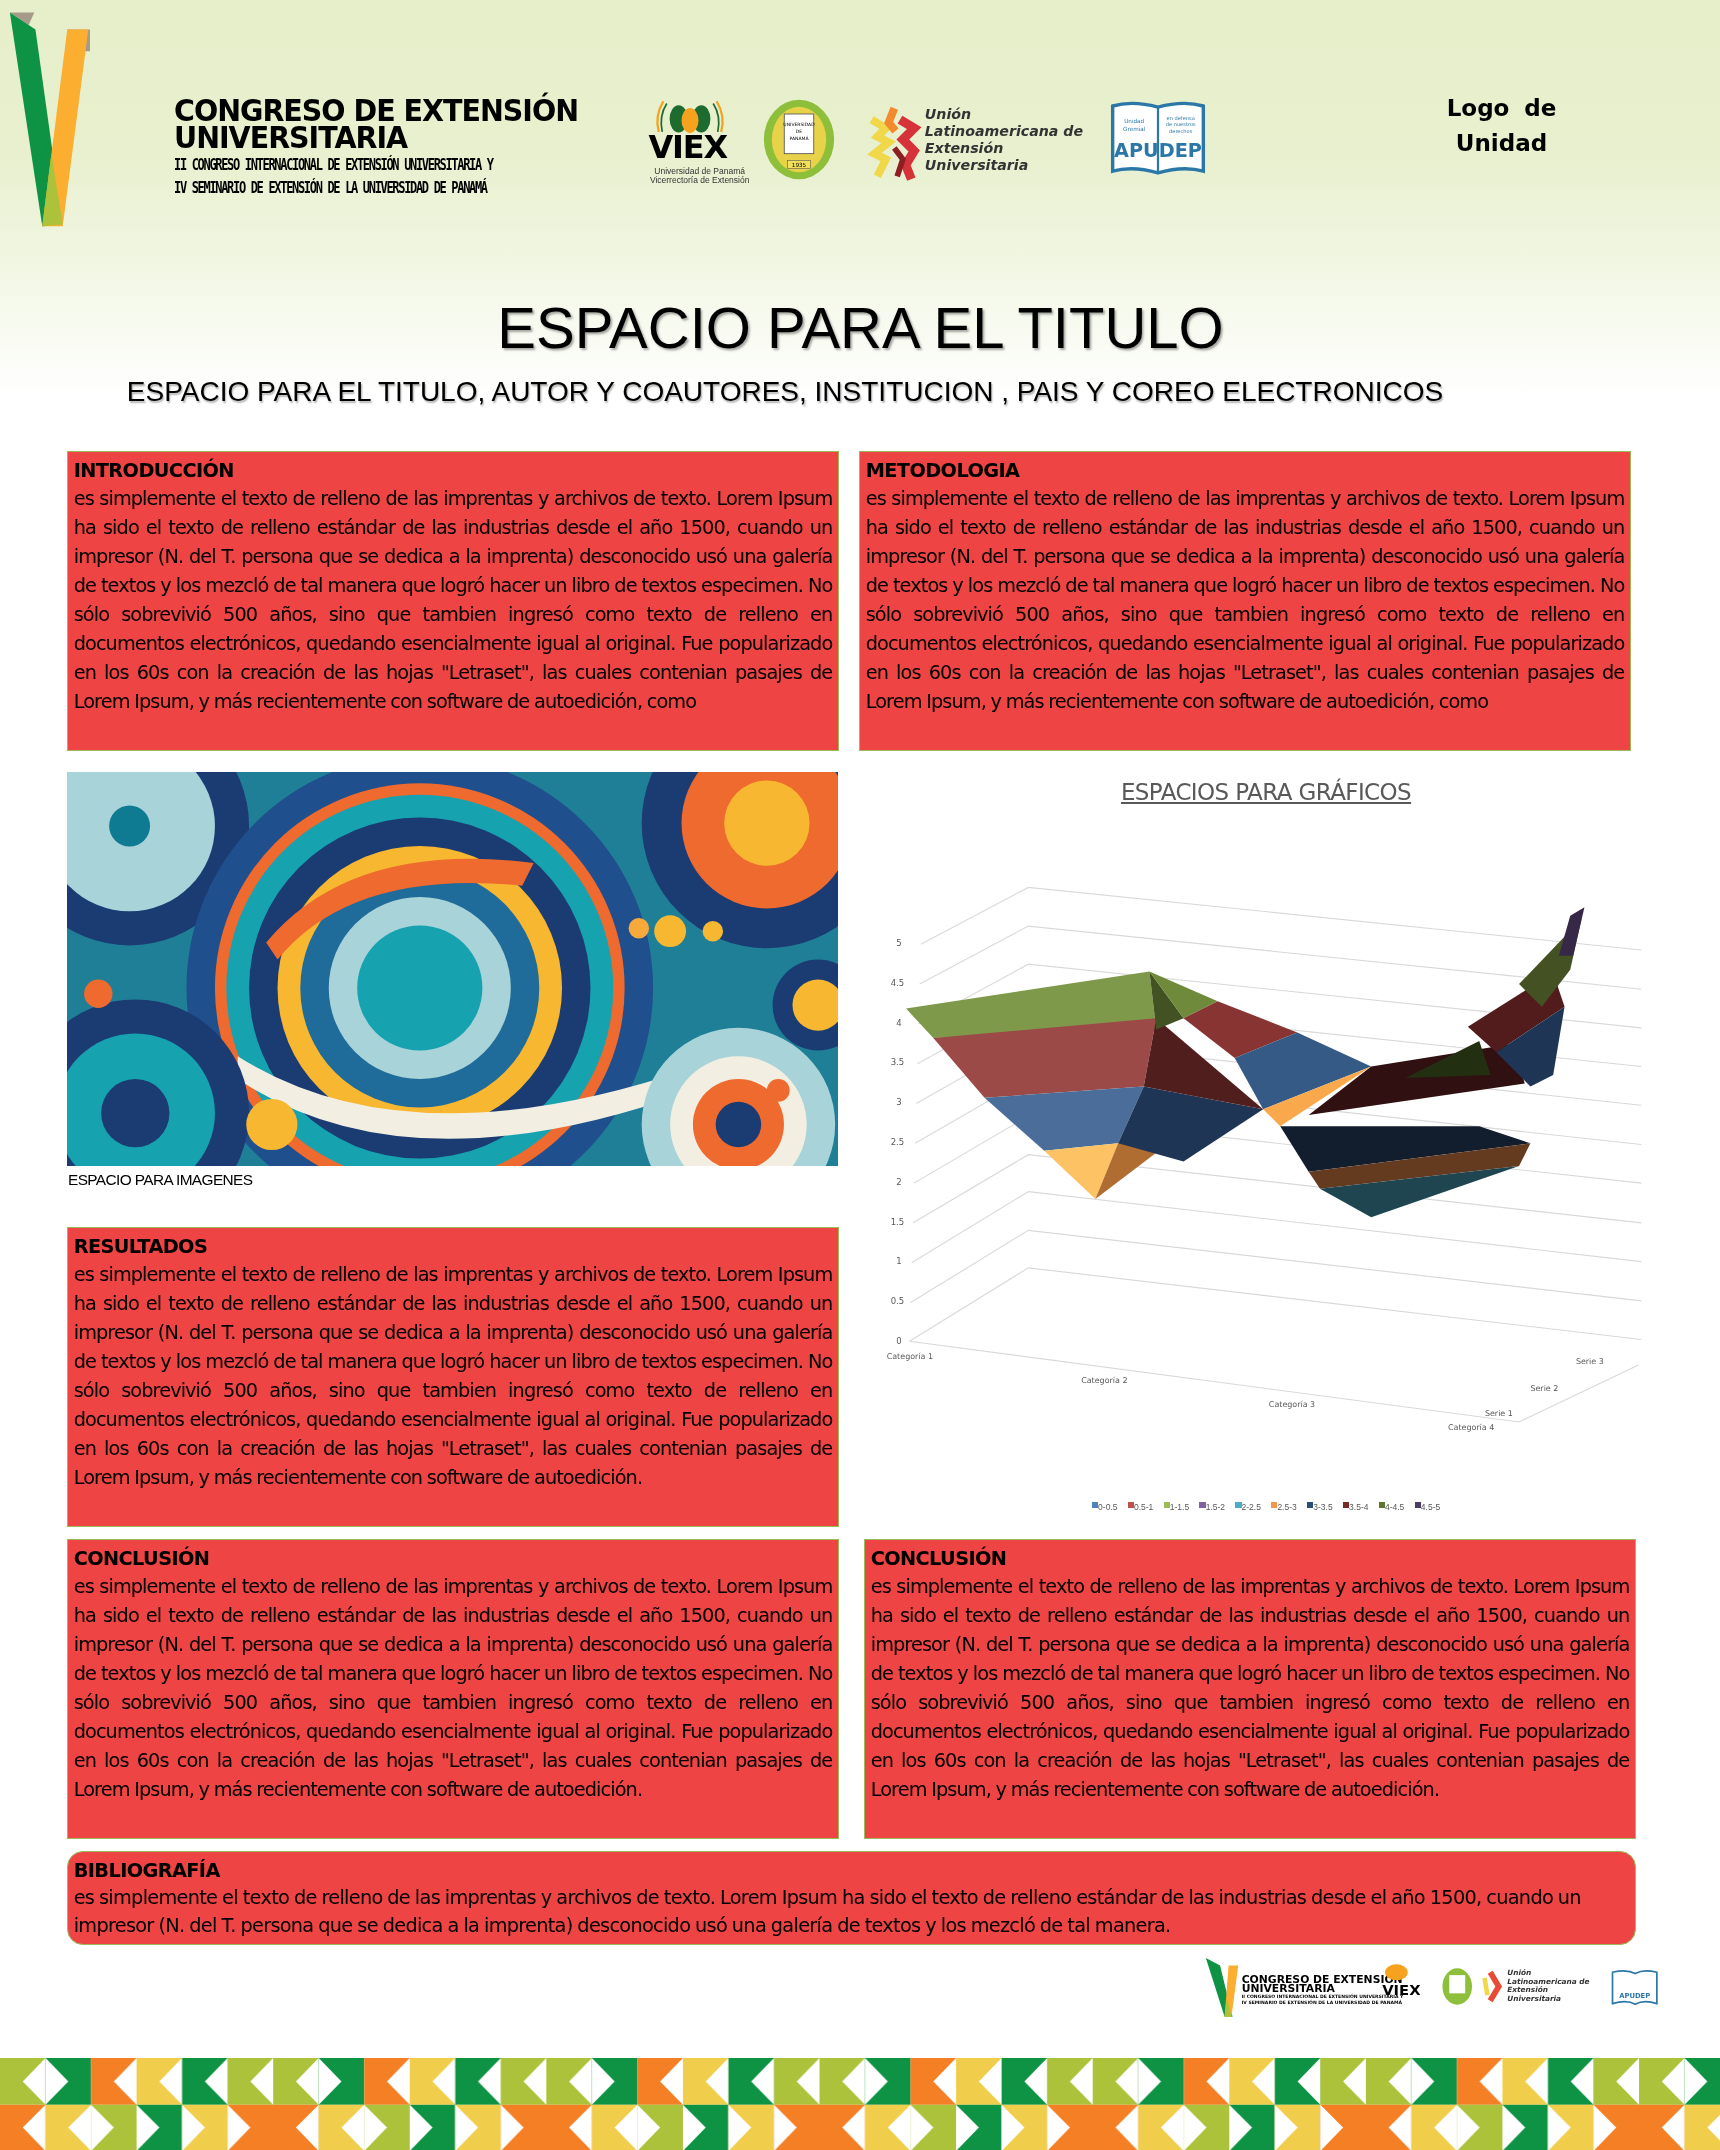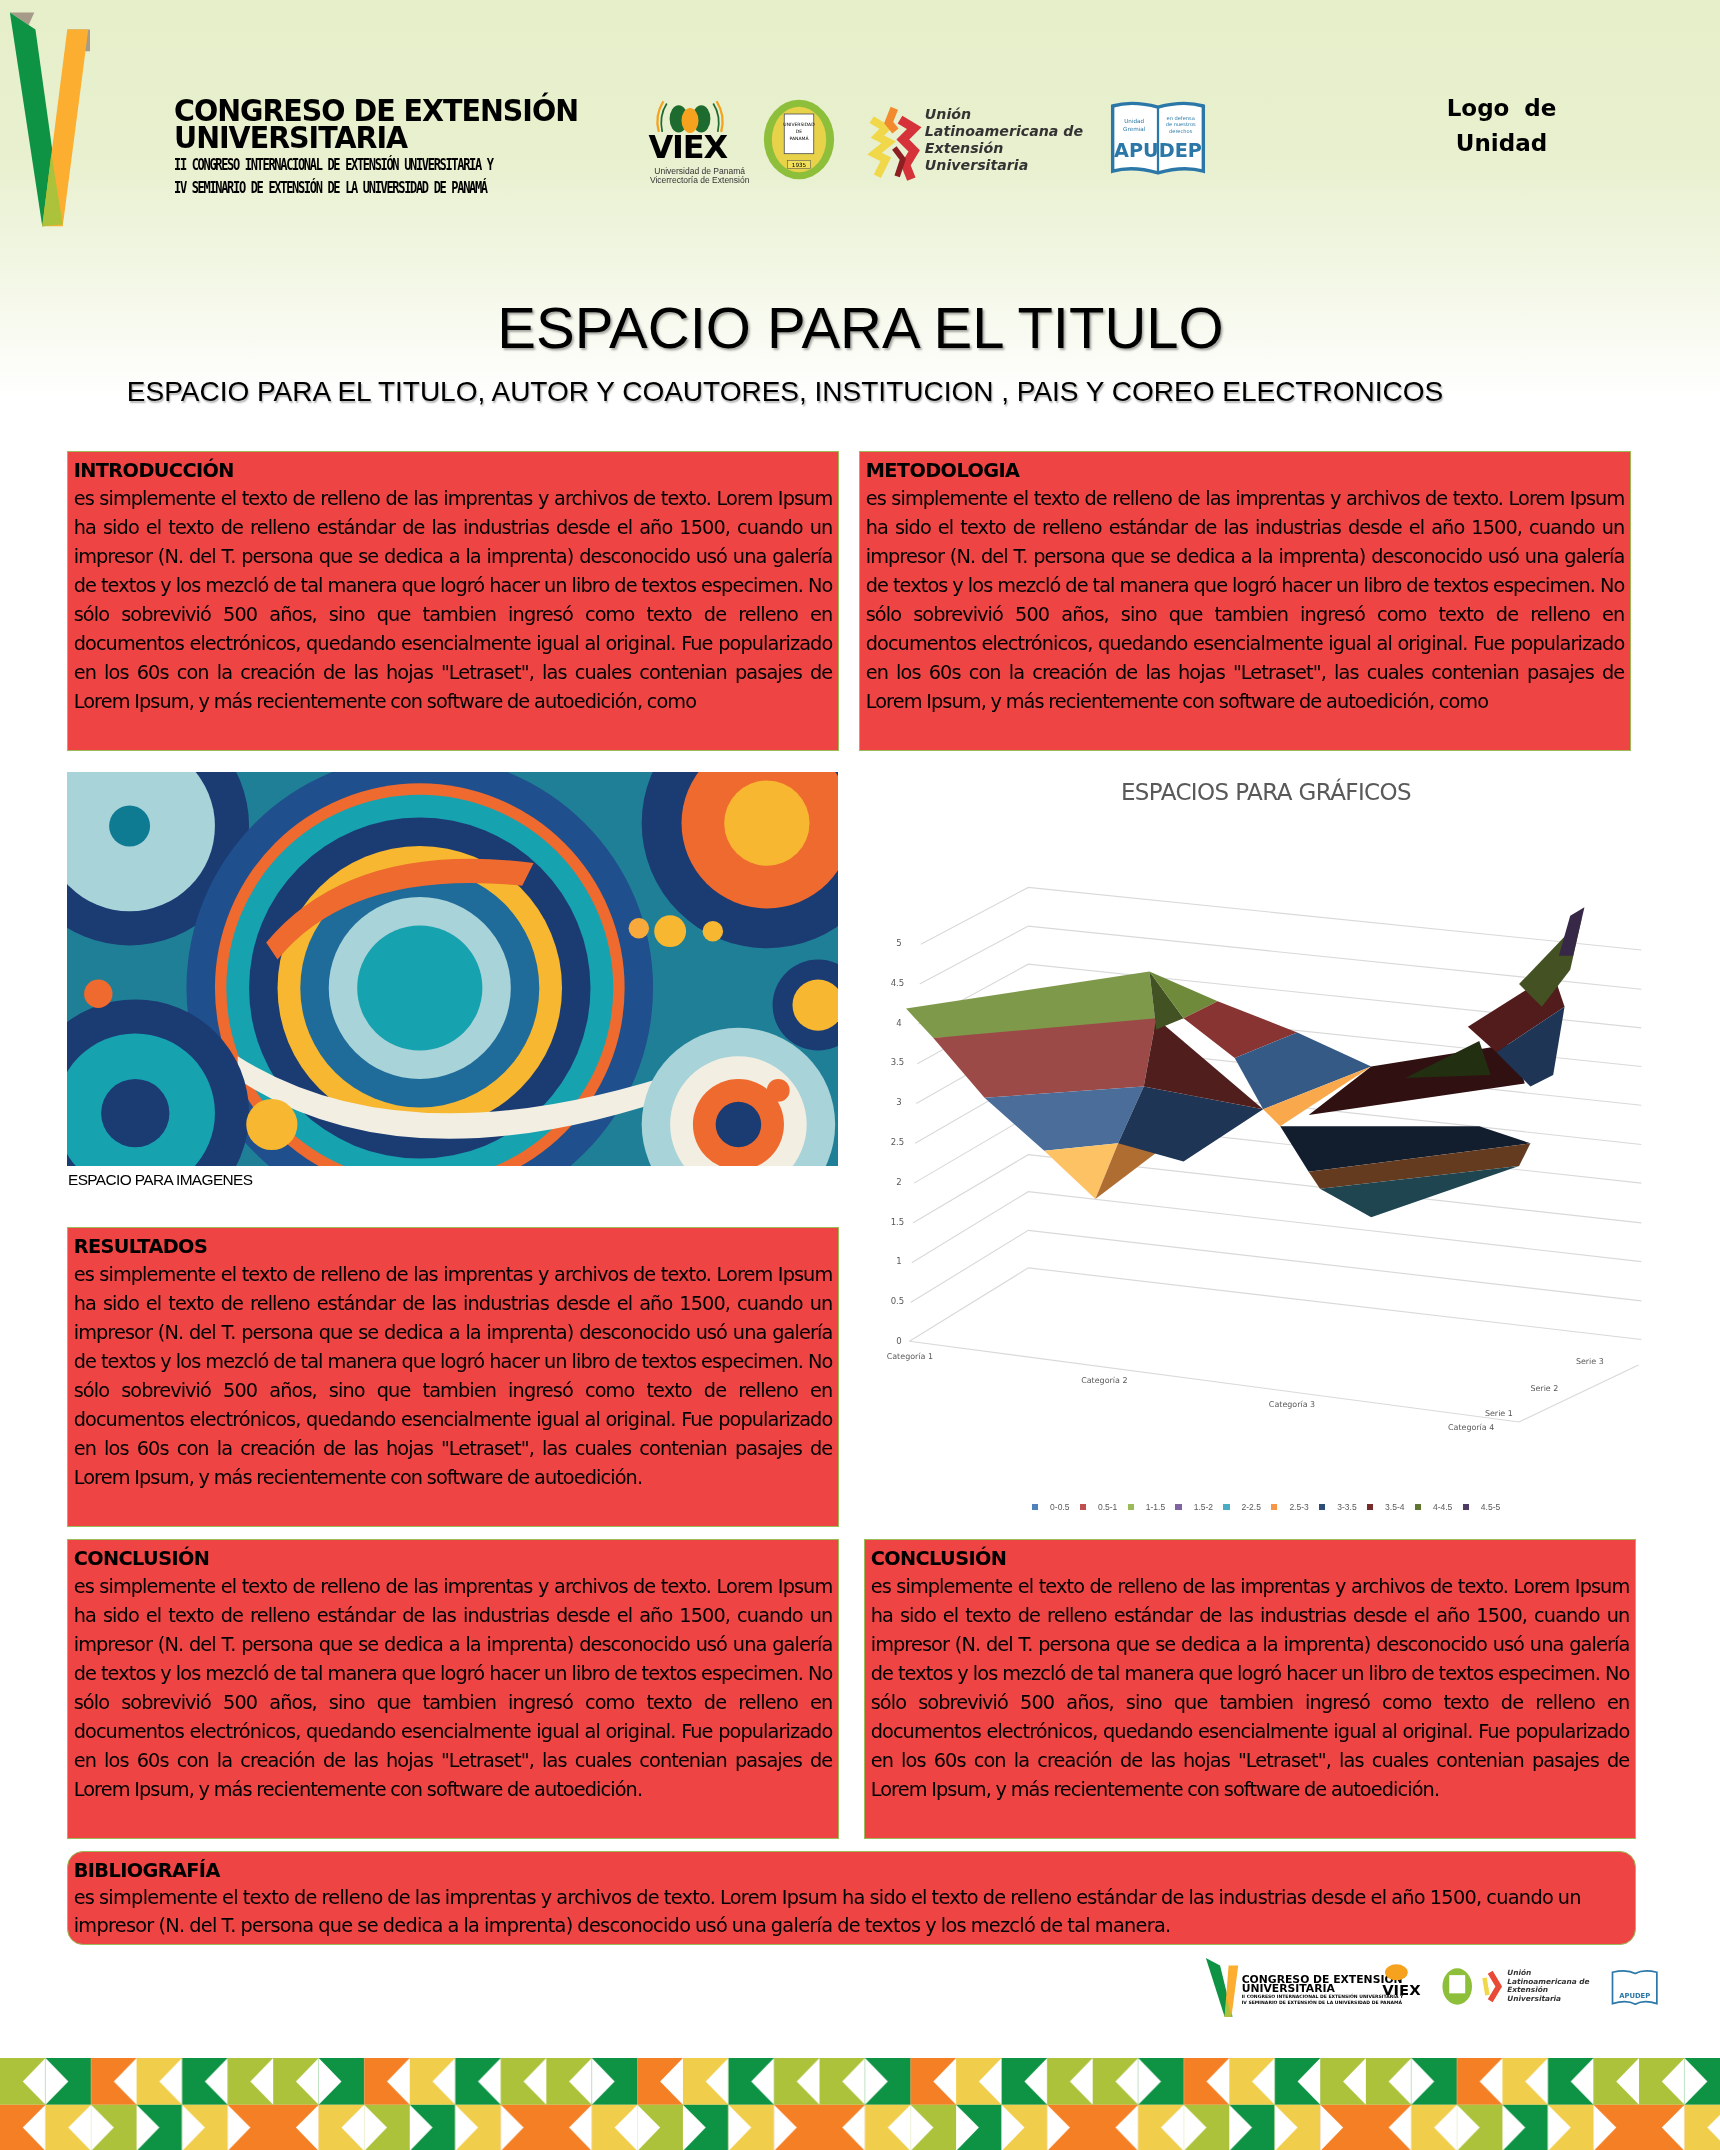--- a/index.html
+++ b/index.html
@@ -62,24 +62,24 @@
   }
   .box p {
     font-family: "DejaVu Sans", sans-serif; font-size: 19.3px; line-height: 29px;
     text-align: justify; letter-spacing: -0.9px; word-spacing: -0.6px;
   }
 
   .art { position: absolute; left: 67px; top: 772px; width: 771px; height: 394px; overflow: hidden; }
   .art-caption { position: absolute; left: 68px; top: 1171px; font-size: 15.4px; letter-spacing: -0.6px; }
 
   .chart-wrap { position: absolute; left: 865px; top: 768px; width: 802px; height: 762px; background: #fff; }
-  .chart-title { position: absolute; left: 0; top: 11.4px; width: 802px; text-align: center; font-family: "DejaVu Sans", sans-serif; font-size: 23px; color: #595959; letter-spacing: -0.6px; }
+  .chart-title { position: absolute; left: 0; top: 11.4px; width: 802px; text-align: center; font-family: "DejaVu Sans", sans-serif; font-size: 23px; color: #595959; letter-spacing: -0.6px; text-decoration: underline; }
   .chart-svg { position: absolute; left: 0; top: 0; }
   .legend { position: absolute; left: 0; top: 734px; width: 802px; display: flex; justify-content: center; gap: 10.2px; font-size: 8.5px; color: #595959; }
-  .legend-item { display: flex; align-items: center; gap: 12px; }
+  .legend-item { display: flex; gap: 0; }
   .legend-swatch { width: 6.3px; height: 6.3px; display: inline-block; }
 
   .footer-logos { position: absolute; left: 1203px; top: 1955px; width: 455px; height: 63px; }
   .pattern { position: absolute; left: 0; top: 2058px; width: 1721px; height: 93px; }
 </style>
 </head>
 <body>
 
 <div class="header-bg"></div>
 

